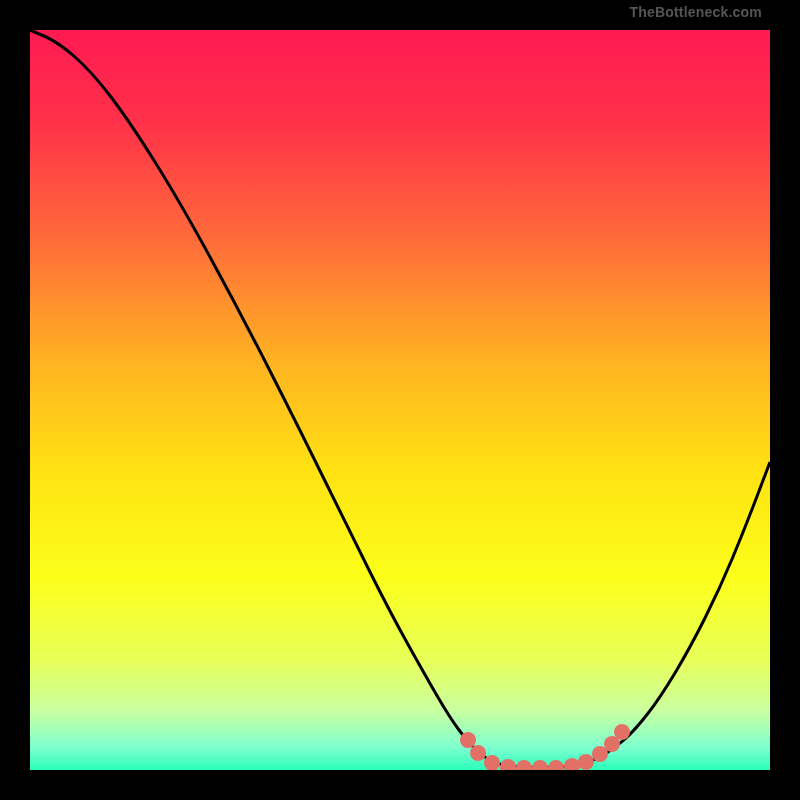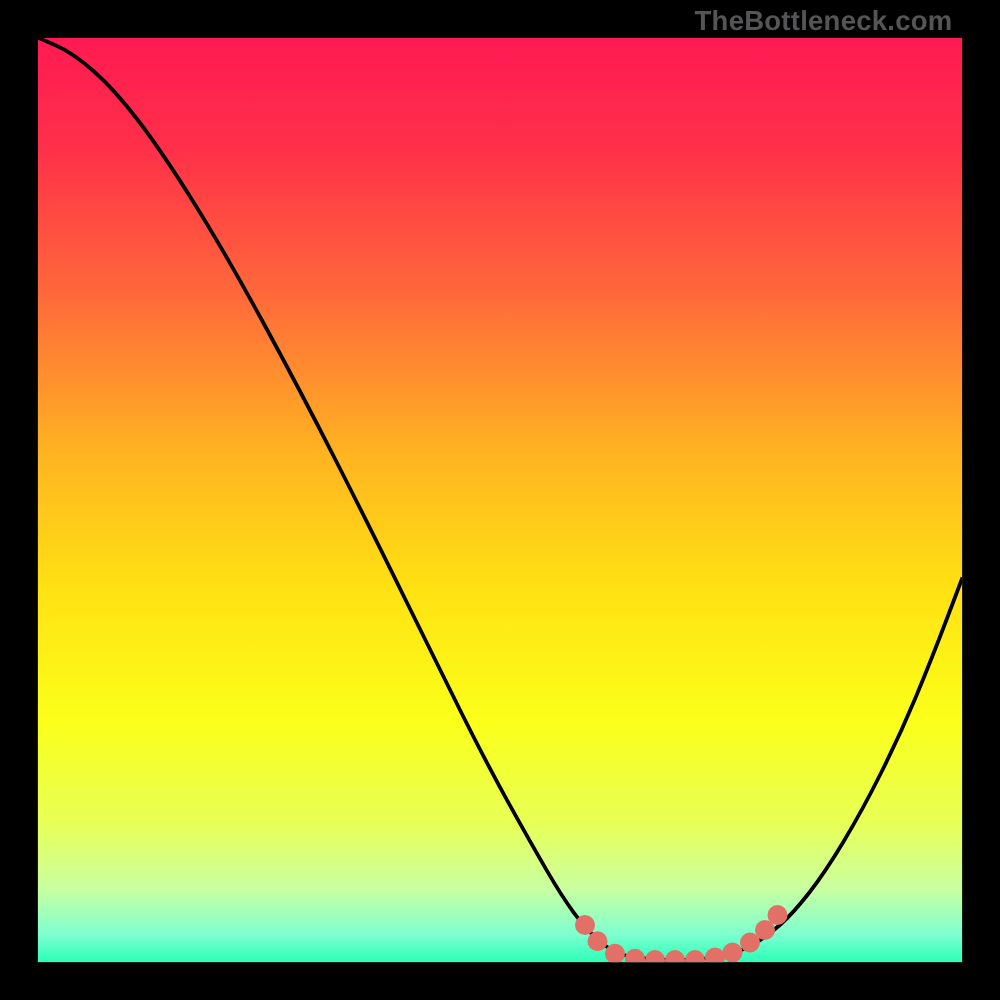--- a/index.html
+++ b/index.html
@@ -17,21 +17,21 @@
     top: 30px;
     width: 740px;
     height: 740px;
     overflow: hidden;
   }
   .watermark {
     position: absolute;
     top: 4px;
     right: 38px;
     color: #555557;
-    font-size: 22px;
+    font-size: 14px;
     font-weight: 600;
     letter-spacing: 0.2px;
     z-index: 10;
   }
   svg {
     display: block;
   }
 </style>
 </head>
 <body>

